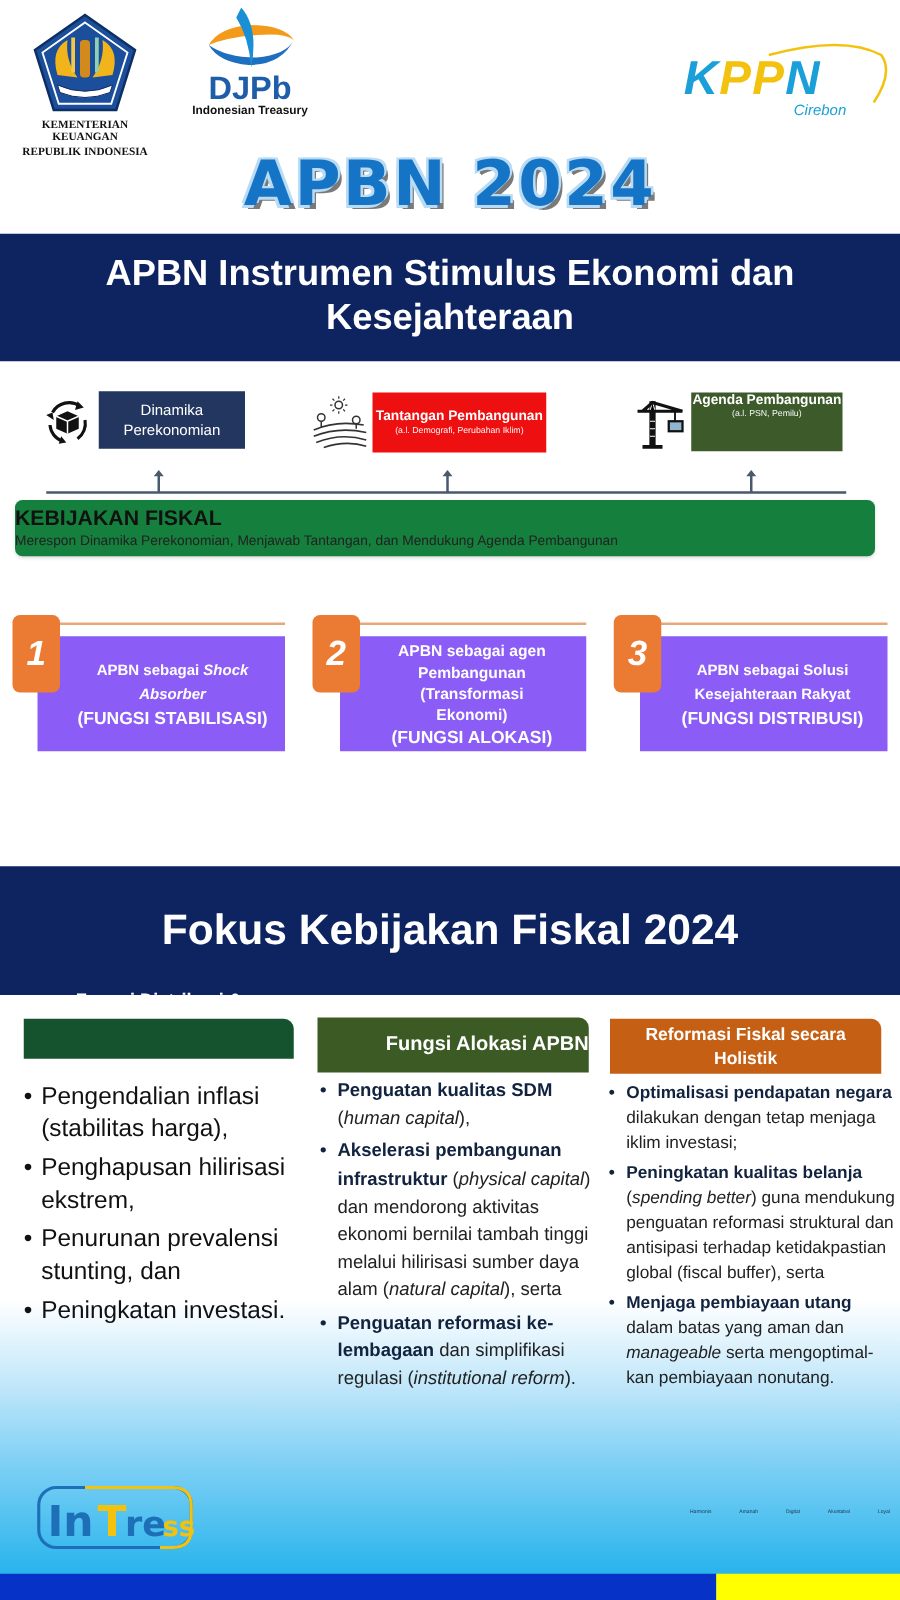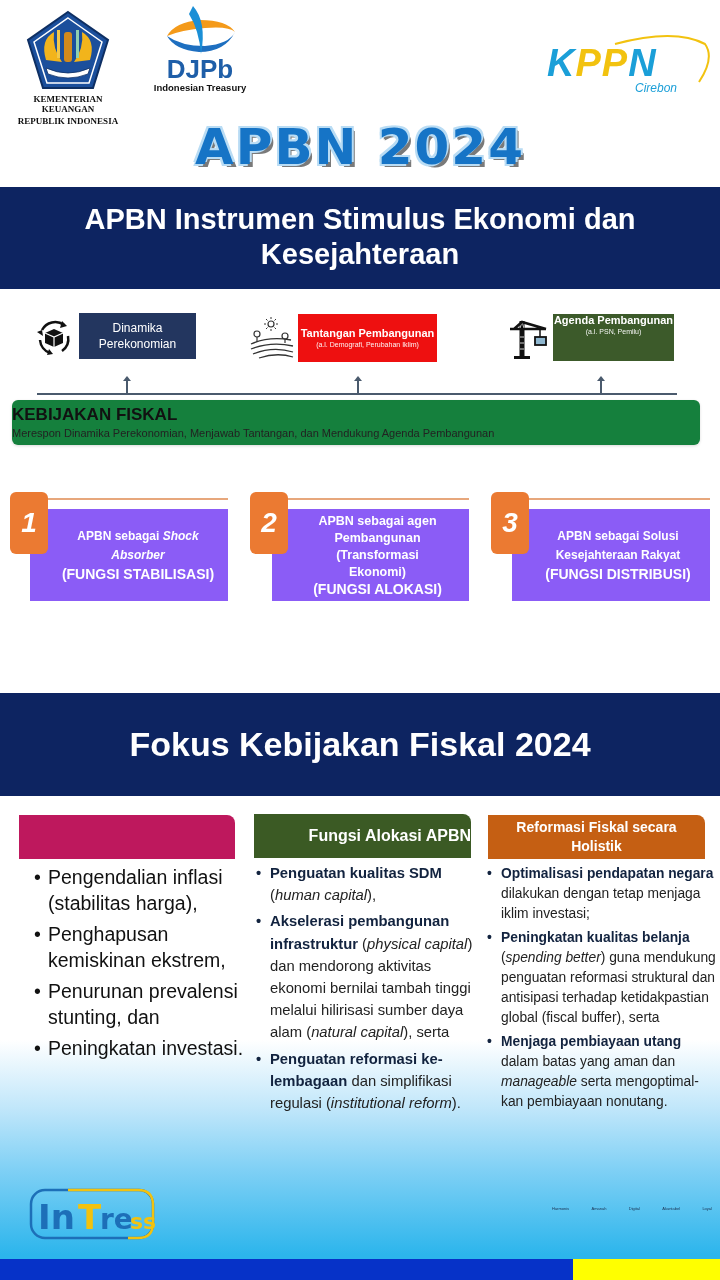--- a/index.html
+++ b/index.html
@@ -56,28 +56,28 @@
   
   .fcard-line { height: 2px; background: #e7a77c; top: 498px; }
   .fcard { top: 509px; height: 92px; background: #8b5cf6; color: #fff; text-align: center; font-weight: bold; display: flex; flex-direction: column; justify-content: center; padding: 0 10px; }
   .fcard .ln { font-size: 12px; line-height: 19px; }
   .fcard.c2 .ln { font-size: 12.5px; line-height: 17px; }
   .fcard .ln.cap { font-size: 14px; }
   .fnum { top: 492px; width: 38px; height: 62px; background: #eb7a32; border-radius: 6px; color: #fff; font-size: 28px; font-weight: bold; font-style: italic; text-align: center; line-height: 62px; }
 
   
   .col-head { color: #fff; font-weight: bold; text-align: center; display: flex; flex-direction: column; justify-content: center; border-radius: 0 8px 0 0; }
-  .head1 { left: 19px; top: 815px; width: 216px; height: 44px; background: #be185d; font-size: 14.5px; line-height: 19px; gap: 40px; }
+  .head1 { left: 19px; top: 815px; width: 216px; height: 32px; background: #14532d; font-size: 14.5px; line-height: 19px; gap: 40px; }
   .head2 { left: 254px; top: 814px; width: 217px; height: 44px; background: #3b5a24; font-size: 16px; text-align: right; }
   .head3 { left: 488px; top: 815px; width: 217px; height: 44px; background: #c55f13; font-size: 14px; line-height: 19px; }
 
   ul.bl { list-style: none; }
   ul.bl li { position: relative; padding-left: 14px; }
   ul.bl li::before { content: "•"; position: absolute; left: 0; top: 0; }
-  .list1 { left: 34px; top: 864px; width: 225px; font-size: 19.5px; line-height: 26px; color: #111; }
+  .list1 { left: 19px; top: 864px; width: 225px; font-size: 19.5px; line-height: 26px; color: #111; }
   .list1 li { margin-bottom: 5px; }
   .list1 li::before { left: 1px; }
   .list2 { left: 256px; top: 862px; width: 228px; font-size: 14.8px; line-height: 22.2px; color: #222; }
   .list2 li { margin-bottom: 4px; }
   .list3 { left: 487px; top: 864px; width: 232px; font-size: 13.8px; line-height: 20px; color: #222; }
   .list3 li { margin-bottom: 4px; }
   .list2 b, .list3 b { color: #12233f; }
   .list2 li::before, .list3 li::before { color: #12233f; font-weight: bold; }
 
   
@@ -209,21 +209,21 @@
 <div class="abs fnum" style="left:491px">3</div>
 
 <div class="abs banner banner2">Fokus Kebijakan Fiskal 2024</div>
 
 <div class="abs col-head head1">
   <div>Fungsi Distribusi &amp;</div>
   <div>Stabilitasi APBN</div>
 </div>
 <ul class="abs bl list1">
   <li>Pengendalian inflasi (stabilitas harga),</li>
-  <li>Penghapusan kemiskinan ekstrem,</li>
+  <li>Penghapusan hilirisasi ekstrem,</li>
   <li>Penurunan prevalensi stunting, dan</li>
   <li>Peningkatan investasi.</li>
 </ul>
 
 <div class="abs col-head head2">Fungsi Alokasi APBN</div>
 <ul class="abs bl list2">
   <li><b>Penguatan kualitas SDM</b><span> (</span><i>human capital</i><span>),</span></li>
   <li><b>Akselerasi pembangunan infrastruktur</b><span> (</span><i>physical capital</i><span>) dan mendorong aktivitas ekonomi bernilai tambah tinggi melalui hilirisasi sumber daya alam (</span><i>natural capital</i><span>), serta</span></li>
   <li><b>Penguatan reformasi ke-lembagaan</b><span> dan simplifikasi regulasi (</span><i>institutional reform</i><span>).</span></li>
 </ul>

